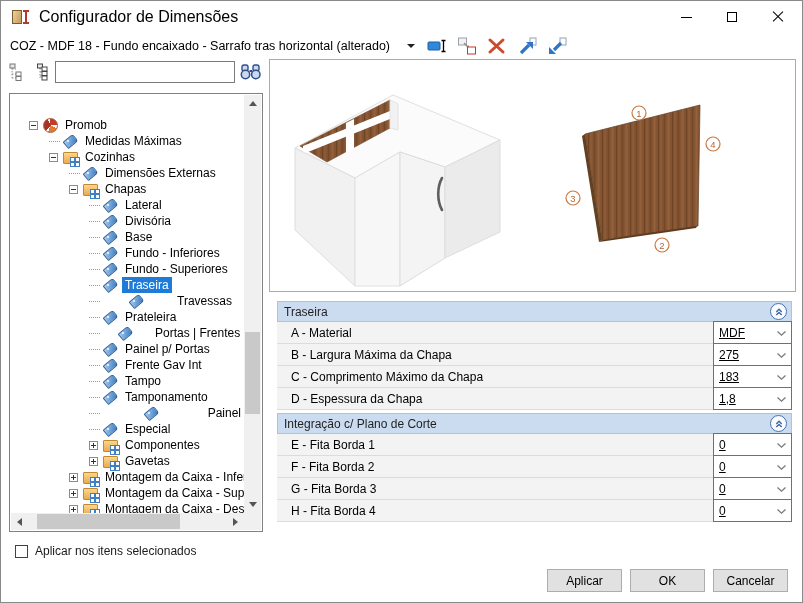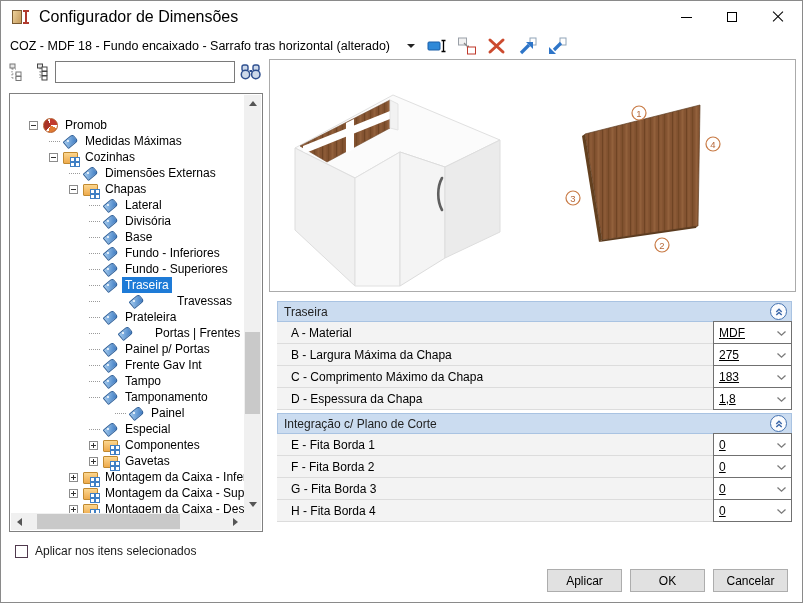--- a/index.html
+++ b/index.html
@@ -271,21 +271,21 @@
         <div class="trow" style="padding-left: 78px;">
           <span class="exp exp-none"></span>
           <span class="ticon tag"></span>
           <span class="tlabel">Tampo</span>
         </div>
         <div class="trow" style="padding-left: 78px;">
           <span class="exp exp-none"></span>
           <span class="ticon tag"></span>
           <span class="tlabel">Tamponamento</span>
         </div>
-        <div class="trow" style="padding-left: 104px;">
+        <div class="trow" style="padding-left: 78px; justify-content: space-between;">
           <span class="exp exp-none"></span>
           <span class="ticon tag"></span>
           <span class="tlabel">Painel</span>
         </div>
         <div class="trow" style="padding-left: 78px;">
           <span class="exp exp-none"></span>
           <span class="ticon tag"></span>
           <span class="tlabel">Especial</span>
         </div>
         <div class="trow" style="padding-left: 78px;">

